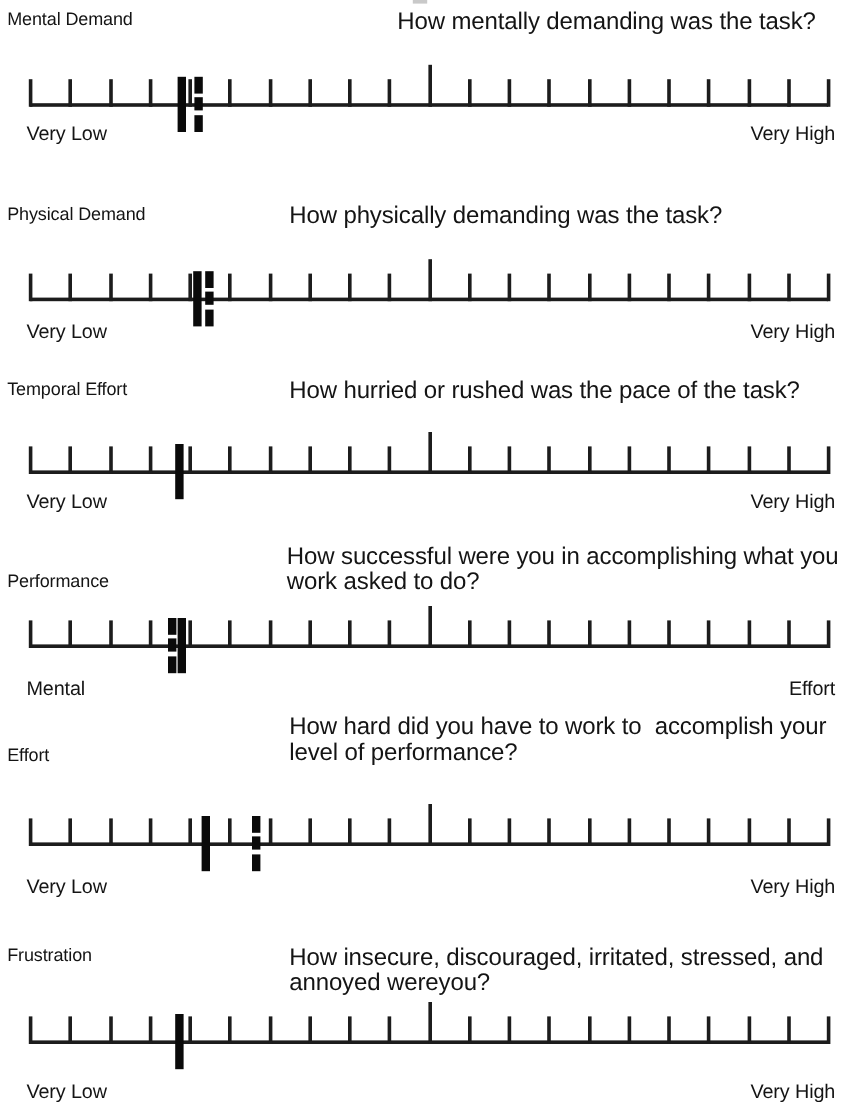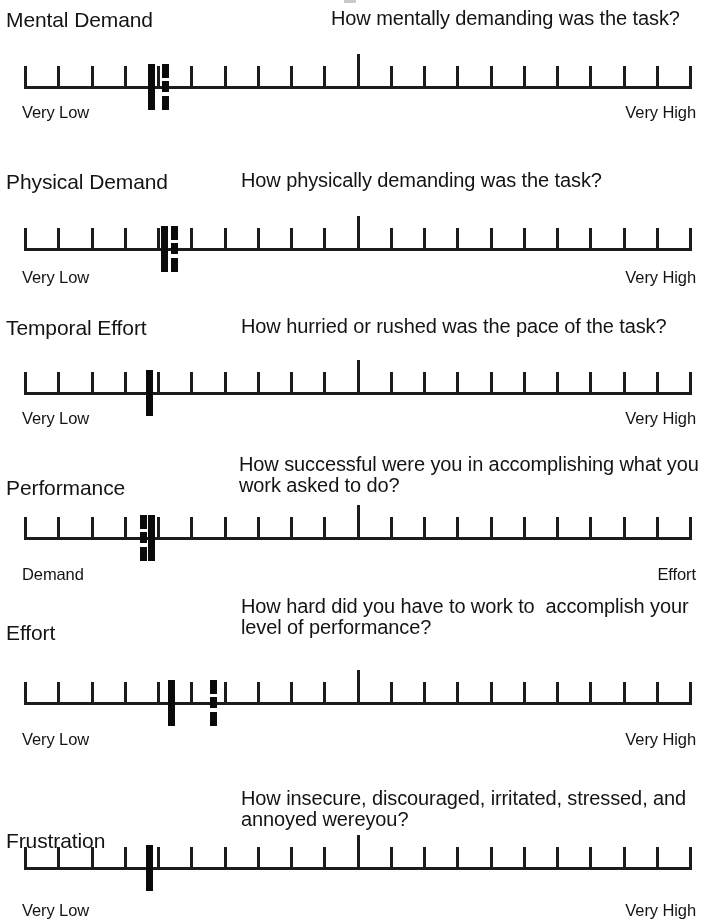--- a/index.html
+++ b/index.html
@@ -26,21 +26,21 @@
   .scale-block {
     position: absolute;
     left: 0;
     width: 708px;
   }
 
   .dim-title {
     position: absolute;
     left: 6px;
     top: 0;
-    font-size: 21px;
+    font-size: 15px;
     letter-spacing: -0.1px;
     white-space: nowrap;
     color: #141414;
   }
 
   .dim-question {
     position: absolute;
     top: 0;
     font-size: 20px;
     line-height: 21px;
@@ -259,21 +259,21 @@
           <div class="tick normal" style="left: 622.5px;"></div>
           <div class="tick normal" style="left: 655.75px;"></div>
           <div class="tick normal" style="left: 689px;"></div>
         </div>
         <div class="mark solid" style="left: 140px; top: 12px; width: 7px; height: 14px;"></div>
         <div class="mark solid" style="left: 140px; top: 29px; width: 7px; height: 11px;"></div>
         <div class="mark solid" style="left: 140px; top: 44px; width: 7px; height: 14px;"></div>
         <div class="mark solid" style="left: 148px; top: 12px; width: 7px; height: 46px;"></div>
       </div>
       <div class="endlabels" style="top: 565px;">
-        <div class="end-left">Demand</div>
+        <div class="end-left">Mental</div>
         <div class="end-right">Effort</div>
       </div>
     </div>
     <div class="scale-block" style="top: 0px;">
       <div class="dim-title" style="top: 621px;">Effort</div>
       <div class="dim-question" style="top: 596px; left: 241px; width: 463px;">How hard did you have to work to  accomplish your level of performance?</div>
       <div class="scale-wrap" style="top: 668px;">
         <div class="axis"></div>
         <div class="tickstrip">
           <div class="tick normal" style="left: 24px;"></div>
@@ -302,21 +302,21 @@
         <div class="mark solid" style="left: 210px; top: 12px; width: 7px; height: 14px;"></div>
         <div class="mark solid" style="left: 210px; top: 29px; width: 7px; height: 11px;"></div>
         <div class="mark solid" style="left: 210px; top: 44px; width: 7px; height: 14px;"></div>
       </div>
       <div class="endlabels" style="top: 730px;">
         <div class="end-left">Very Low</div>
         <div class="end-right">Very High</div>
       </div>
     </div>
     <div class="scale-block" style="top: 0px;">
-      <div class="dim-title" style="top: 788px; margin-top: 41px;">Frustration</div>
+      <div class="dim-title" style="top: 788px;">Frustration</div>
       <div class="dim-question" style="top: 788px; left: 241px; width: 463px;">How insecure, discouraged, irritated, stressed, and annoyed wereyou?</div>
       <div class="scale-wrap" style="top: 833px;">
         <div class="axis"></div>
         <div class="tickstrip">
           <div class="tick normal" style="left: 24px;"></div>
           <div class="tick normal" style="left: 57.25px;"></div>
           <div class="tick normal" style="left: 90.5px;"></div>
           <div class="tick normal" style="left: 123.75px;"></div>
           <div class="tick normal" style="left: 157px;"></div>
           <div class="tick normal" style="left: 190.25px;"></div>

